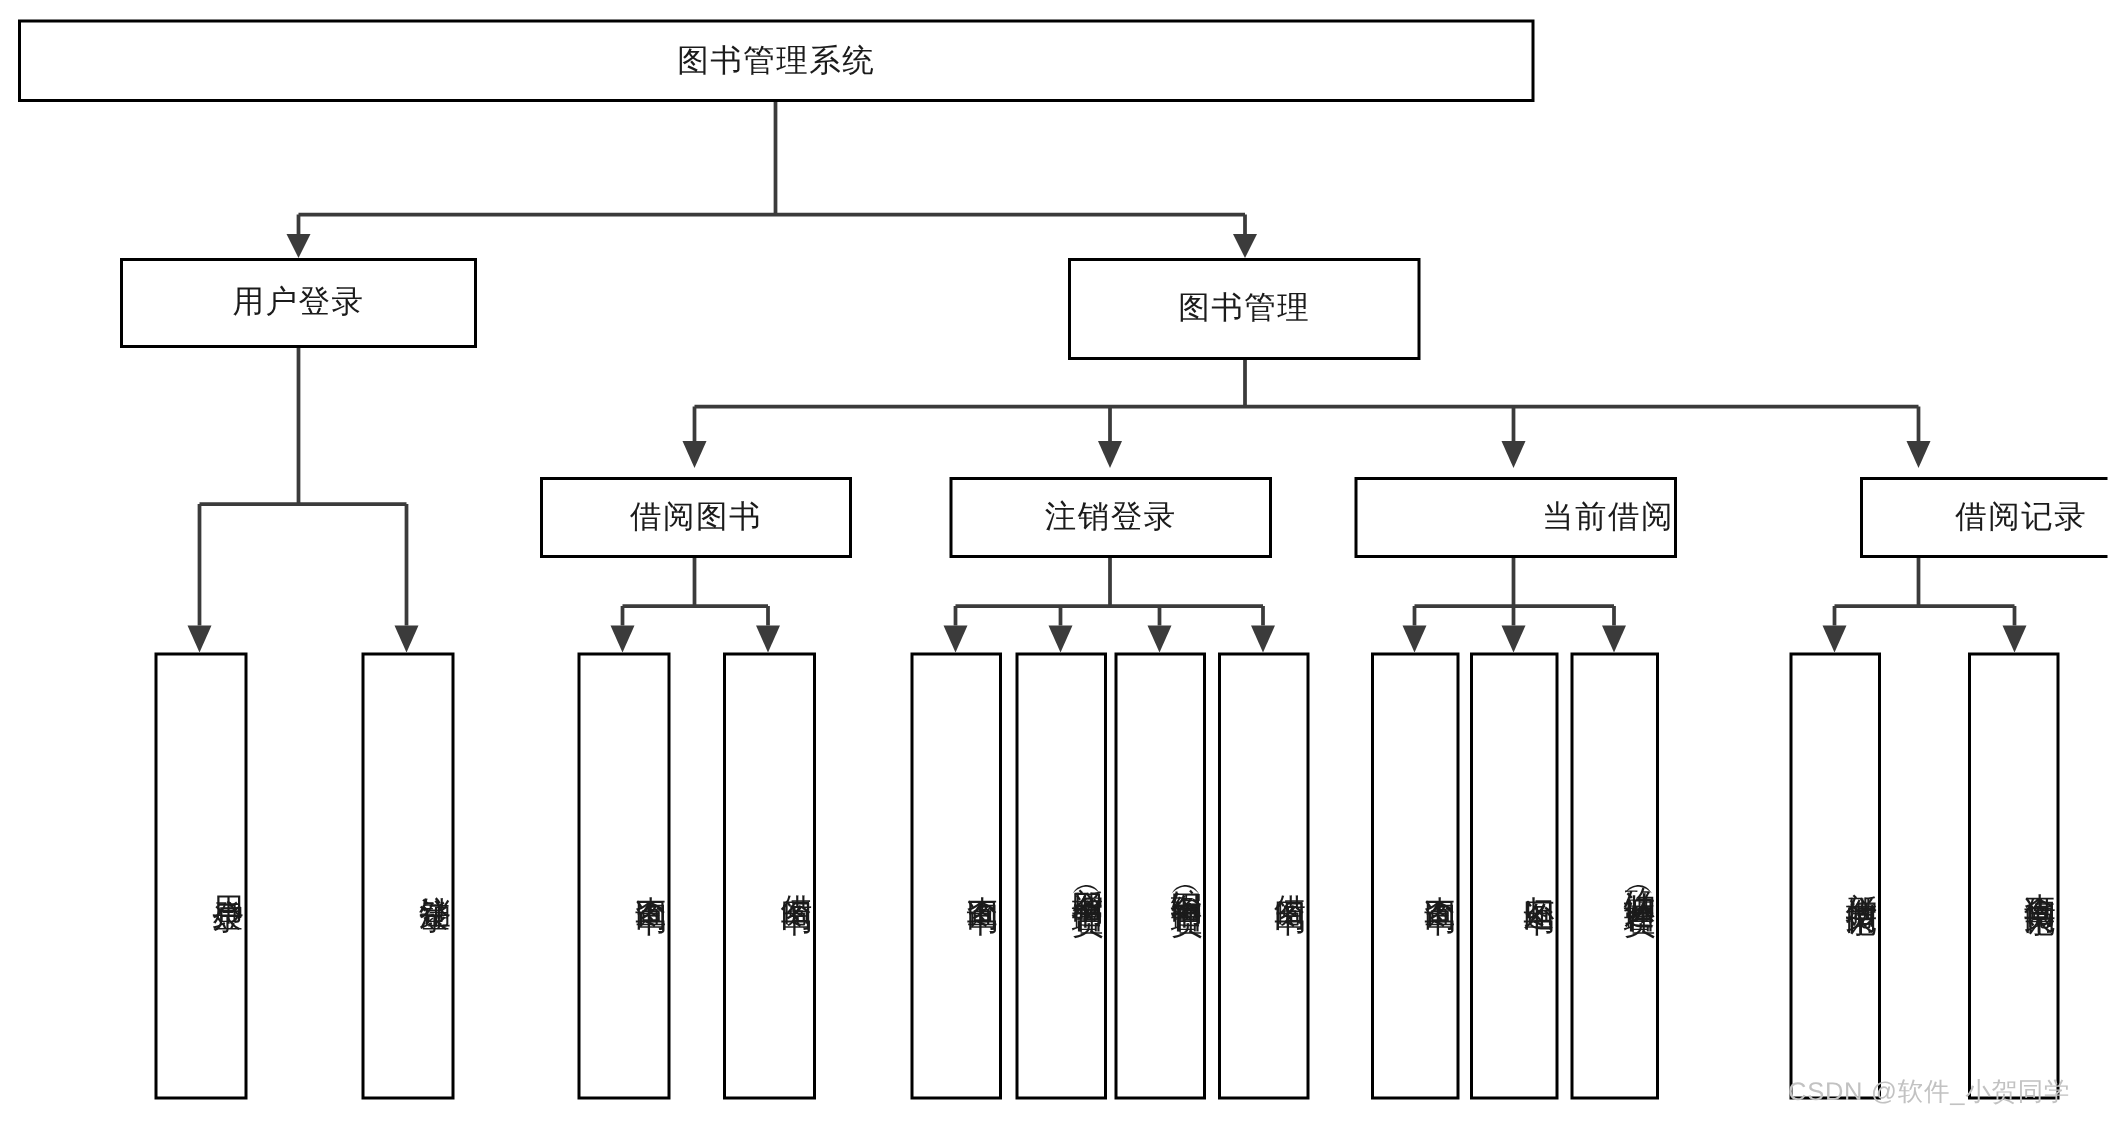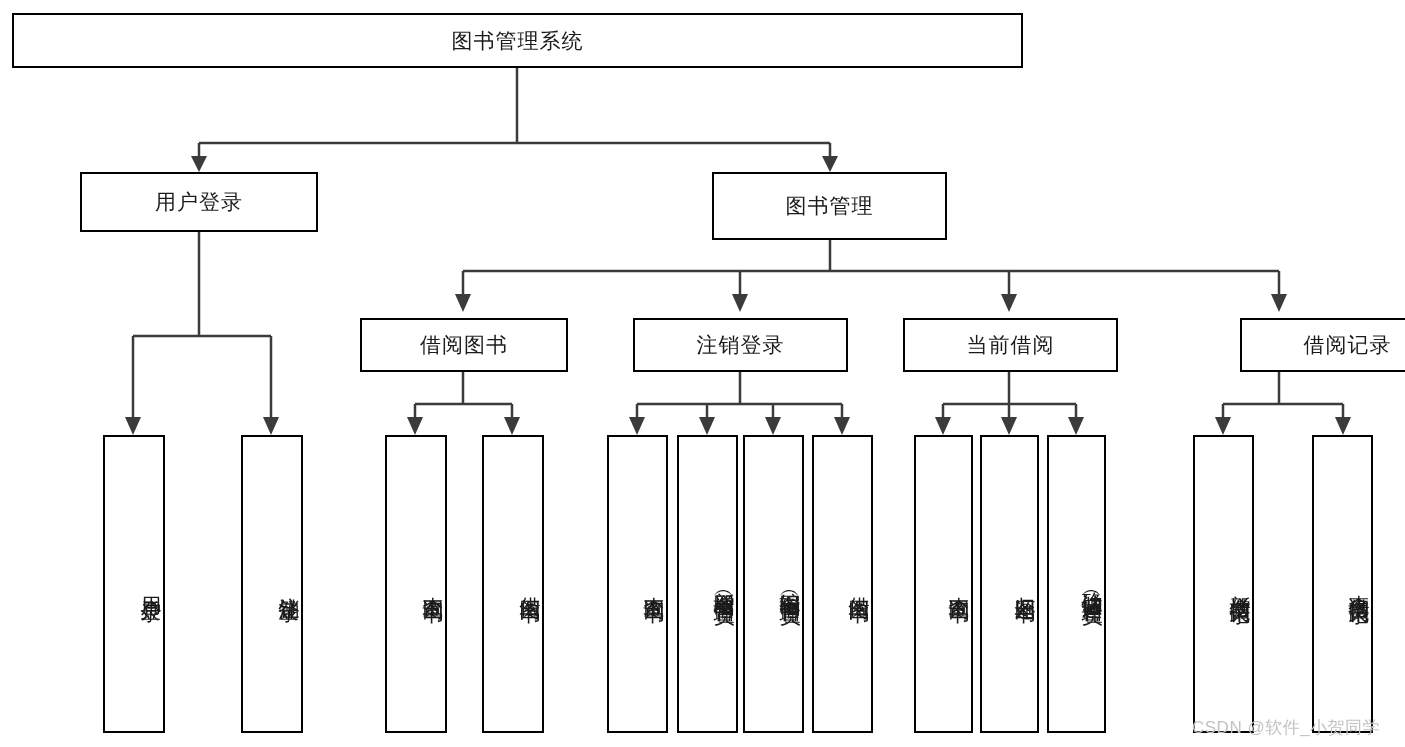--- a/index.html
+++ b/index.html
@@ -133,21 +133,21 @@
   <div class="node horiz" style="left:712px;top:172px;width:235px;height:68px;">
     <span>图书管理</span>
   </div>
 
   <div class="node horiz" style="left:360px;top:318px;width:208px;height:54px;">
     <span>借阅图书</span>
   </div>
   <div class="node horiz" style="left:633px;top:318px;width:215px;height:54px;">
     <span>注销登录</span>
   </div>
-  <div class="node horiz" style="left:903px;top:318px;width:215px;height:54px;">
+  <div class="node horiz" style="left:903px;top:318px;width:215px;height:54px;justify-content:flex-end;">
     <span>当前借阅</span>
   </div>
   <div class="node horiz" style="left:1240px;top:318px;width:215px;height:54px;">
     <span>借阅记录</span>
   </div>
 
   <div class="node vert" style="left:103px;top:435px;width:62px;height:298px;">
     <span>用户登录</span>
   </div>
   <div class="node vert" style="left:241px;top:435px;width:62px;height:298px;">

